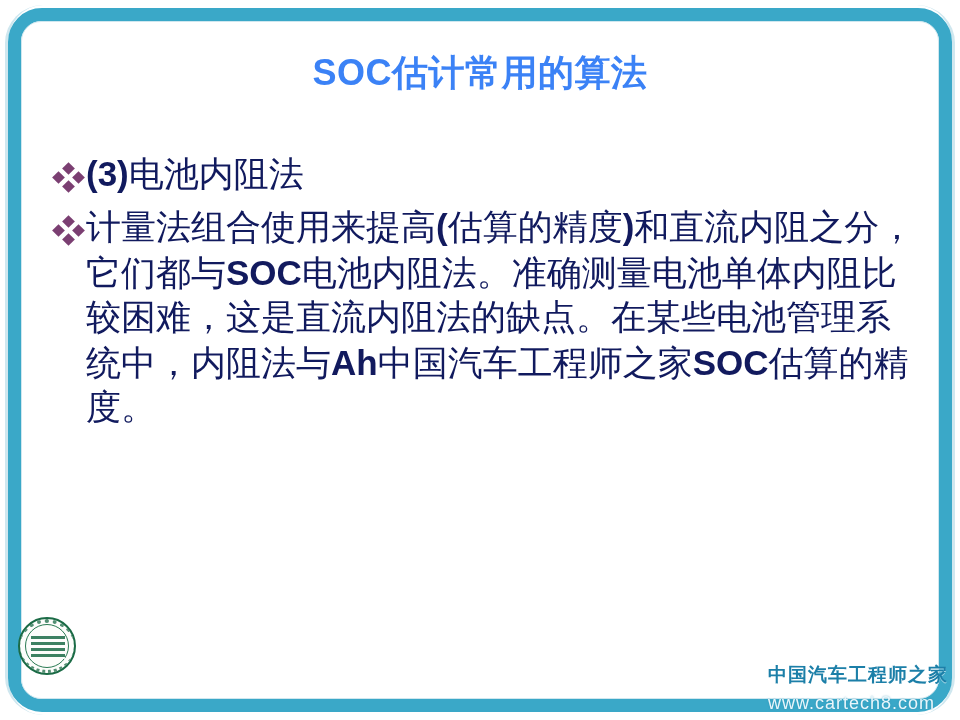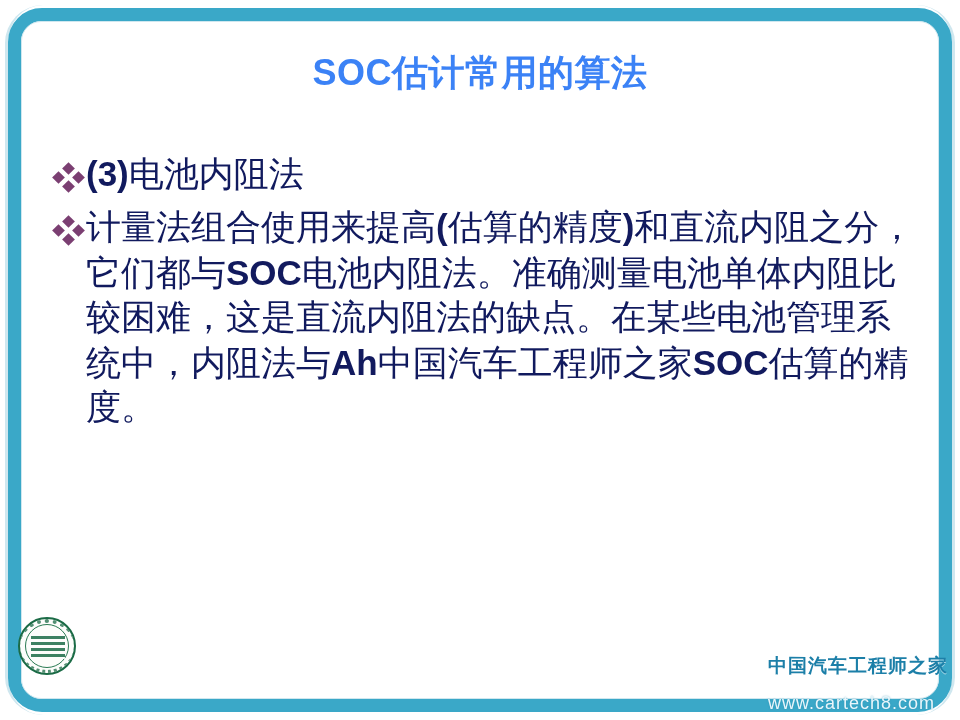--- a/index.html
+++ b/index.html
@@ -173,21 +173,21 @@
     font-size: 19px;
     color: #1c7fa8;
     letter-spacing: 1px;
     text-shadow: 0 1px 0 rgba(255,255,255,.55);
   }
   .watermark .url {
     font-family: "Liberation Sans", sans-serif;
     font-size: 18px;
     color: #e9f6fb;
     letter-spacing: 1px;
-    margin-top: 16px;
+    margin-top: 7px;
     text-shadow: 0 0 2px rgba(40,140,175,.6);
   }
 </style>
 </head>
 <body>
 
 <div id="slide">
 
   <div class="frame-hairline"></div>
   <div class="frame-outer"></div>

